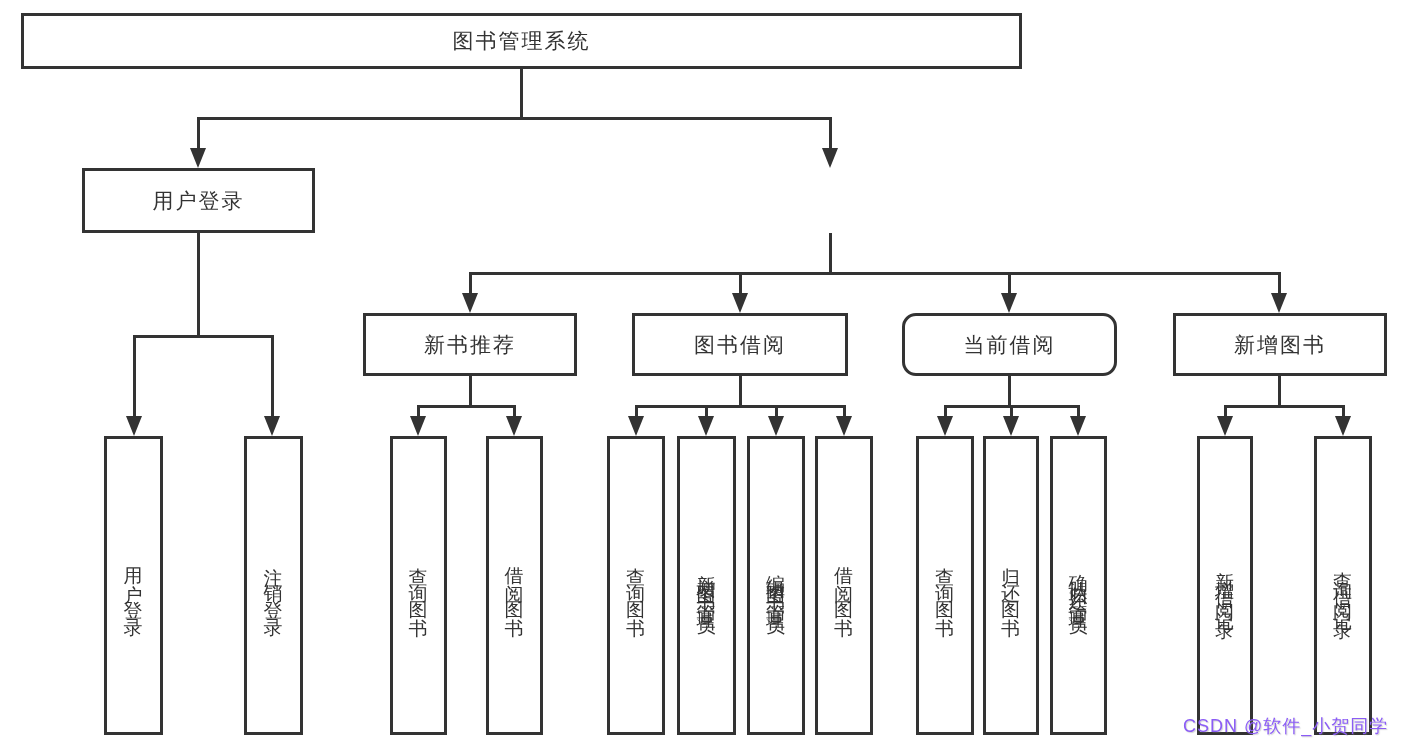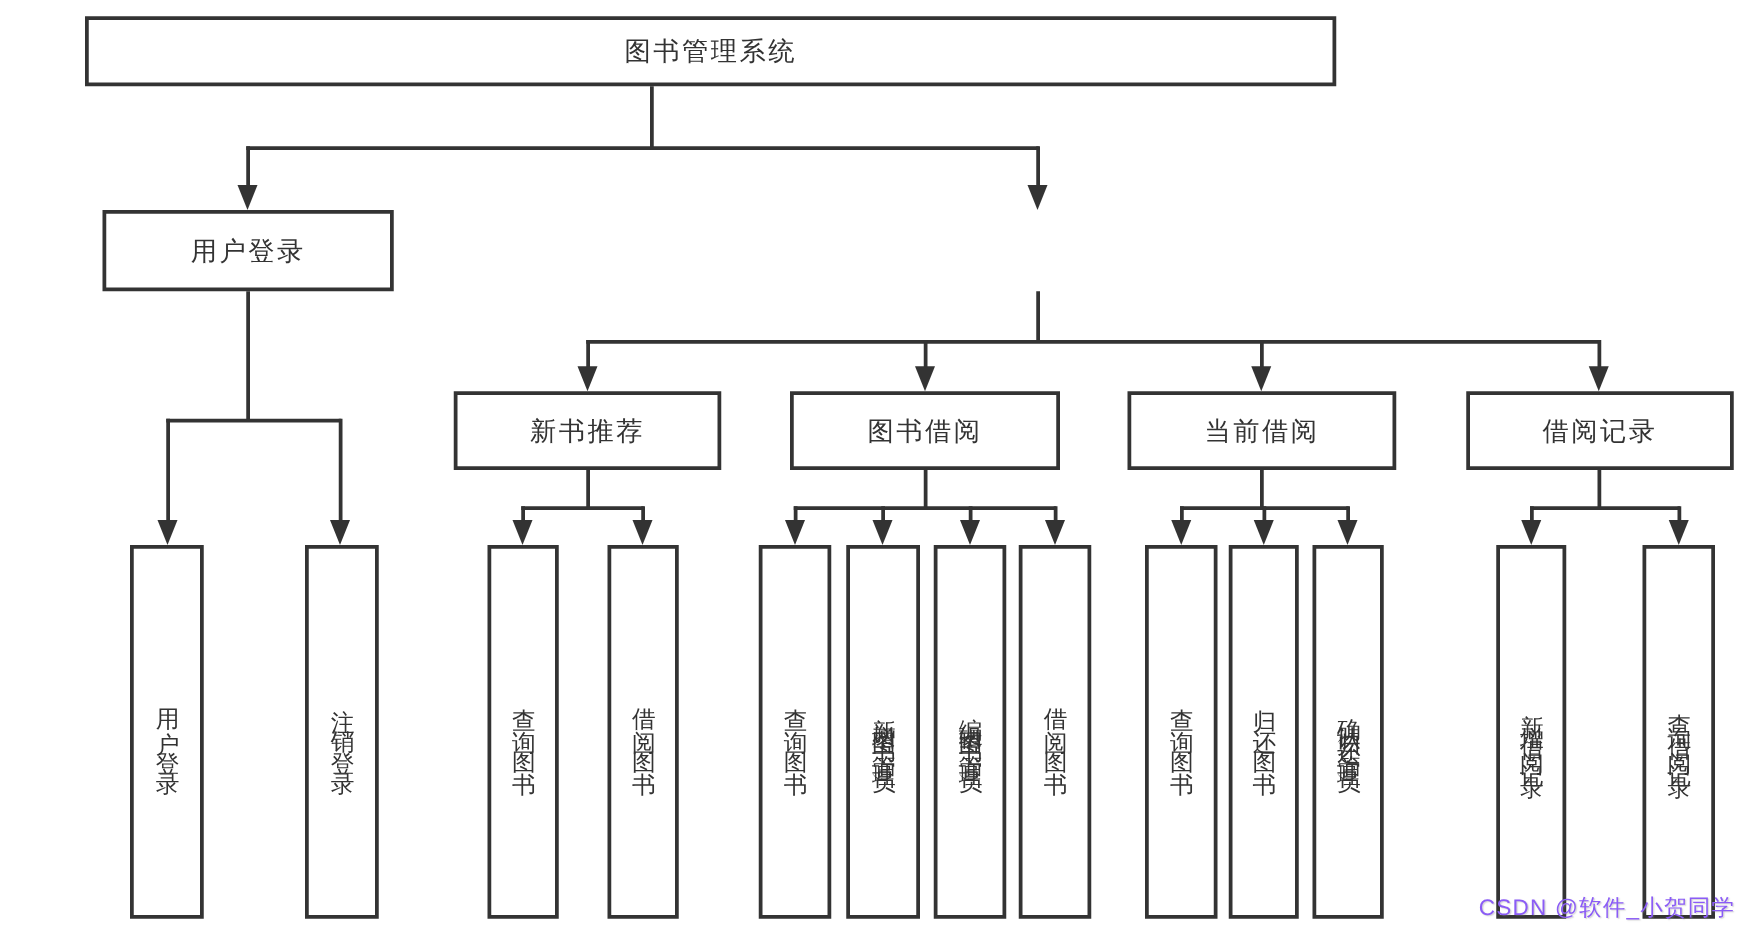--- a/index.html
+++ b/index.html
@@ -33,21 +33,21 @@
     position:absolute;left:1183px;top:714px;z-index:5;
     font-size:18px;color:#8b5cf6;letter-spacing:1px;white-space:nowrap;
     text-shadow:1px 1px 1px rgba(130,130,130,0.35);
   }
 </style>
 </head>
 <body>
 
 <div class="stage">
 
-  <div class="box hbox" style="left:21px;top:13px;width:1001px;height:56px;margin-left:47px;">
+  <div class="box hbox" style="left:21px;top:13px;width:1001px;height:56px;">
     <span>图书管理系统</span>
   </div>
 
   <div class="vline" style="left:520px;top:69px;height:50px;"></div>
   <div class="hline" style="left:197px;top:117px;width:634px;"></div>
   <div class="drop" style="left:190px;top:117px;height:51px;">
     <div class="stem" style="height:35px;"></div>
     <div class="head"></div>
   </div>
   <div class="drop" style="left:822px;top:117px;height:51px;">
@@ -88,25 +88,25 @@
     <div class="stem" style="height:25px;"></div>
     <div class="head"></div>
   </div>
 
   <div class="box hbox" style="left:632px;top:313px;width:216px;height:63px;">
     <span>图书借阅</span>
   </div>
   <div class="box hbox" style="left:363px;top:313px;width:214px;height:63px;">
     <span>新书推荐</span>
   </div>
-  <div class="box hbox" style="left:902px;top:313px;width:215px;height:63px;">
+  <div class="box hbox" style="left:902px;top:313px;width:215px;height:63px;border-radius:14px;">
     <span>当前借阅</span>
   </div>
   <div class="box hbox" style="left:1173px;top:313px;width:214px;height:63px;">
-    <span>借阅记录</span>
+    <span>新增图书</span>
   </div>
 
   <div class="vline" style="left:469px;top:376px;height:31px;"></div>
   <div class="hline" style="left:417px;top:405px;width:98px;"></div>
   <div class="drop" style="left:410px;top:405px;height:31px;">
     <div class="stem" style="height:15px;"></div>
     <div class="head"></div>
   </div>
   <div class="drop" style="left:506px;top:405px;height:31px;">
     <div class="stem" style="height:15px;"></div>

